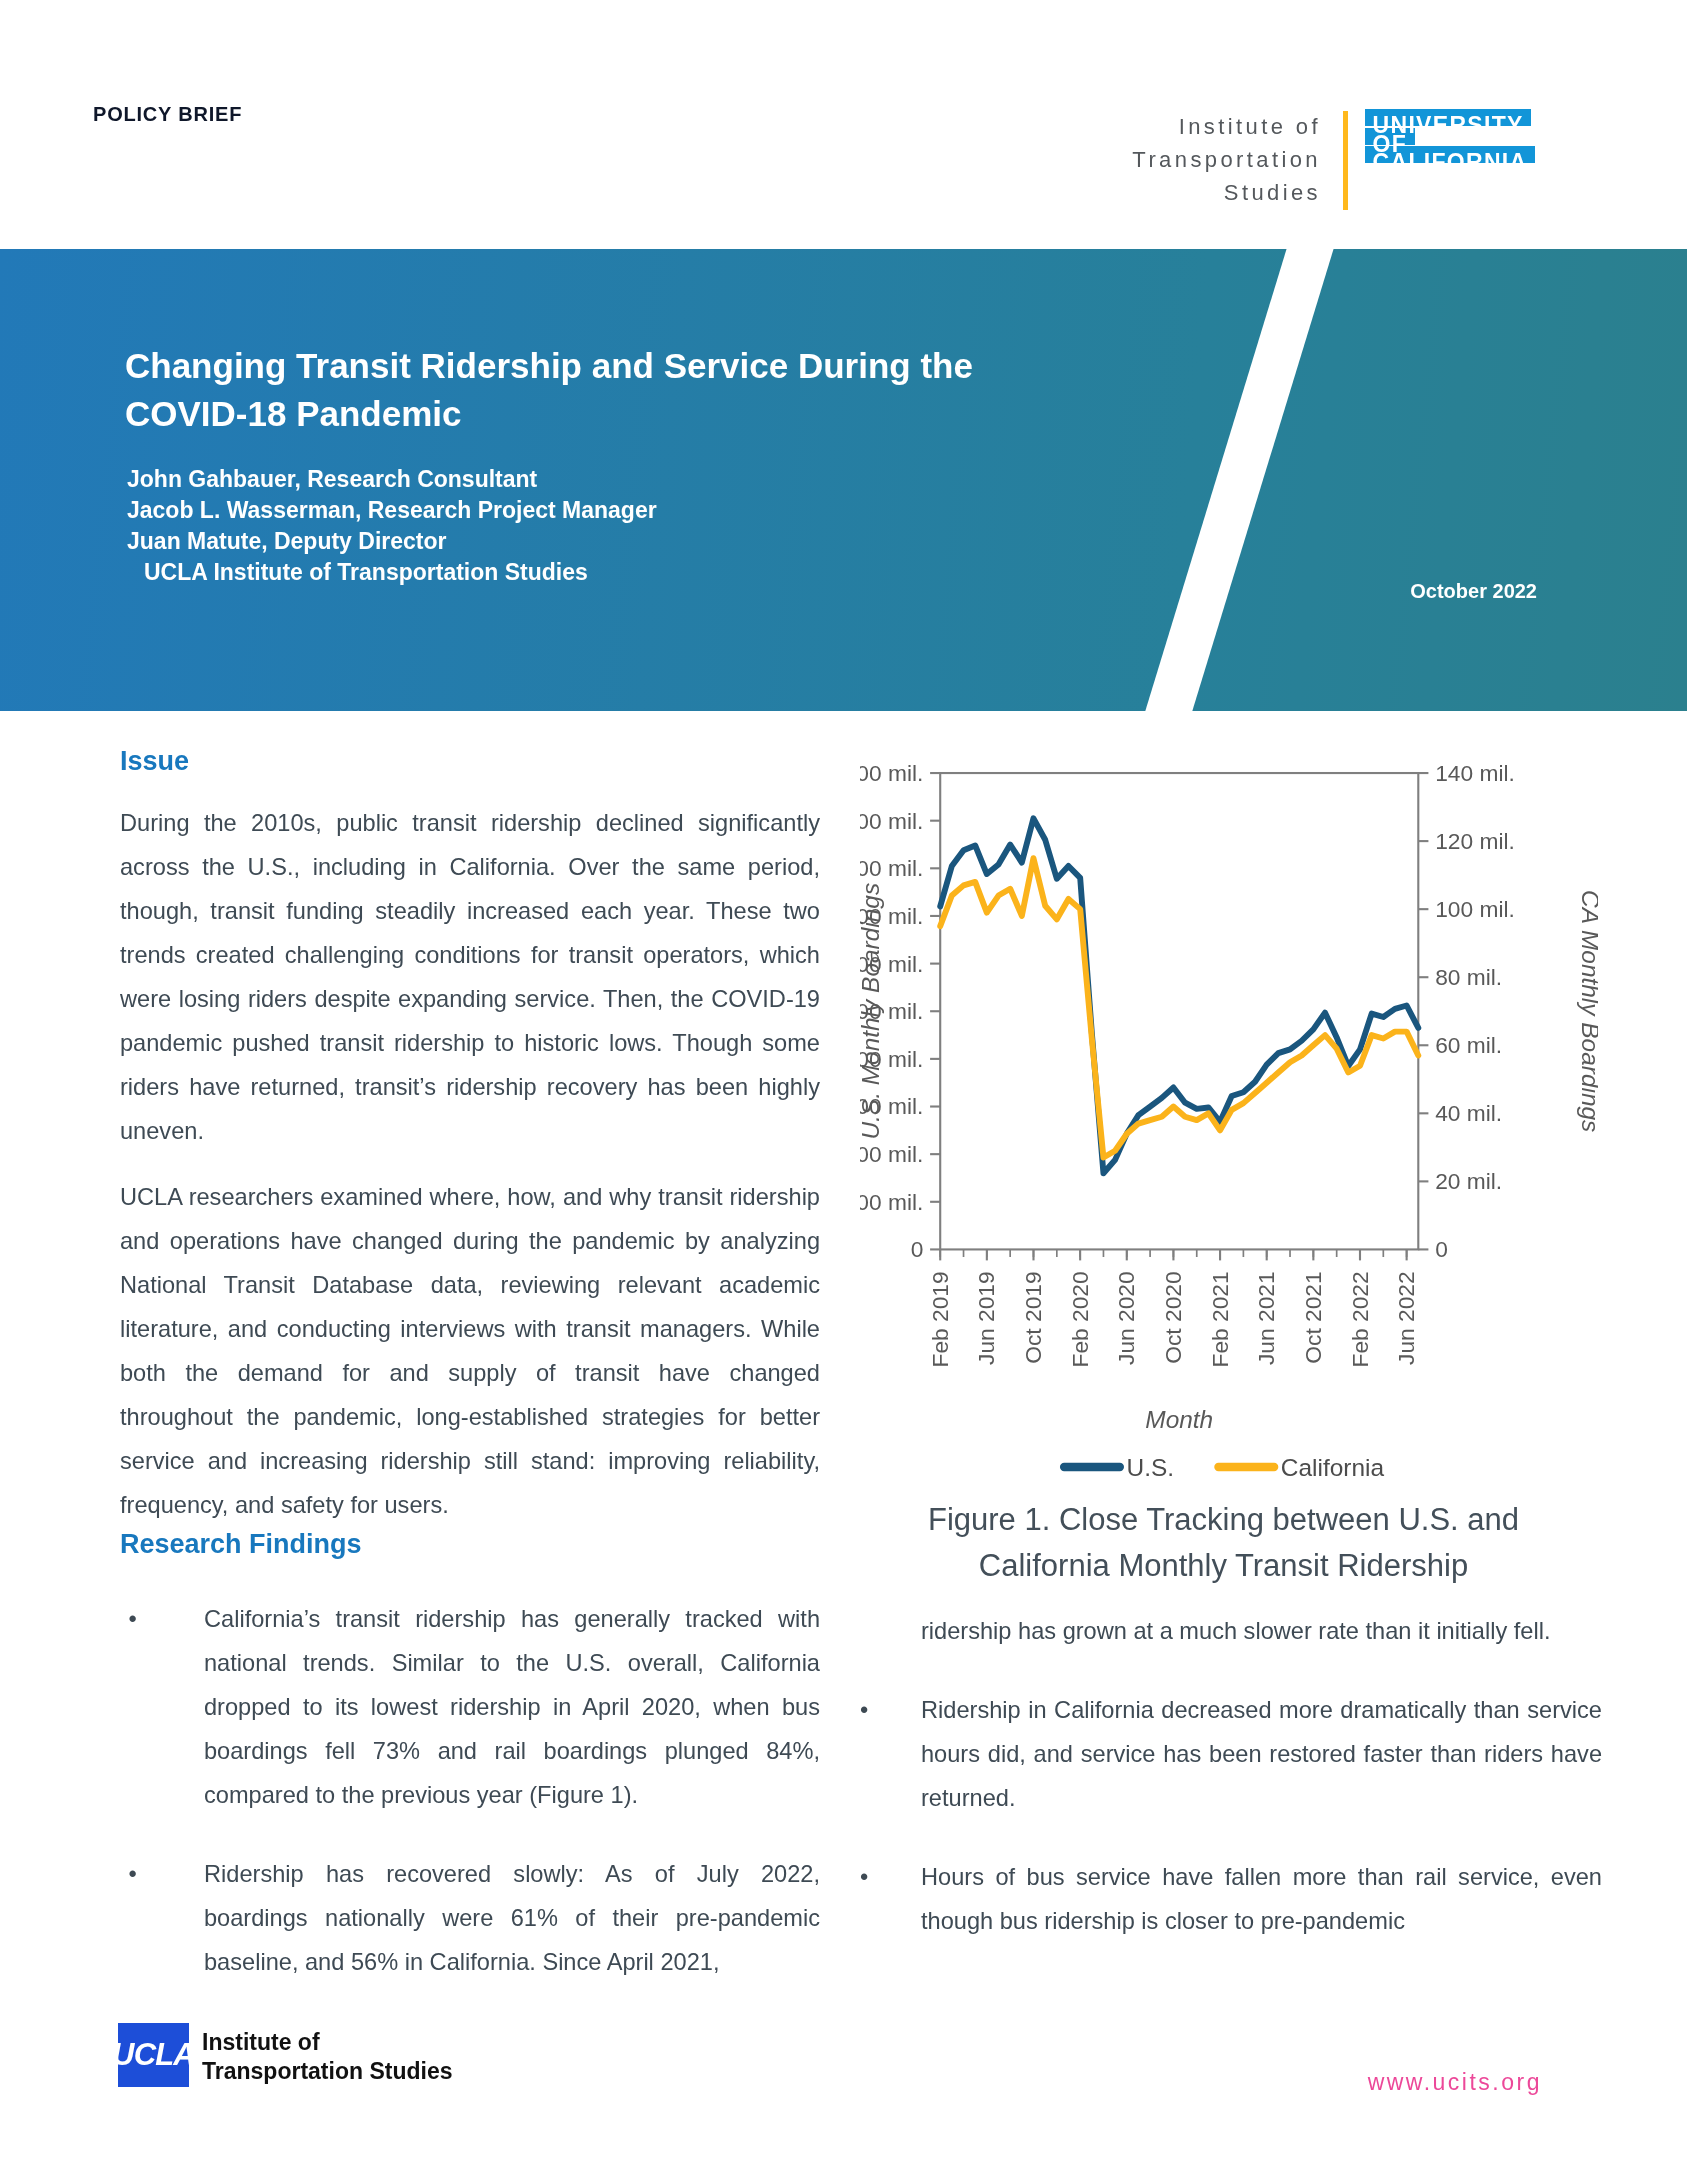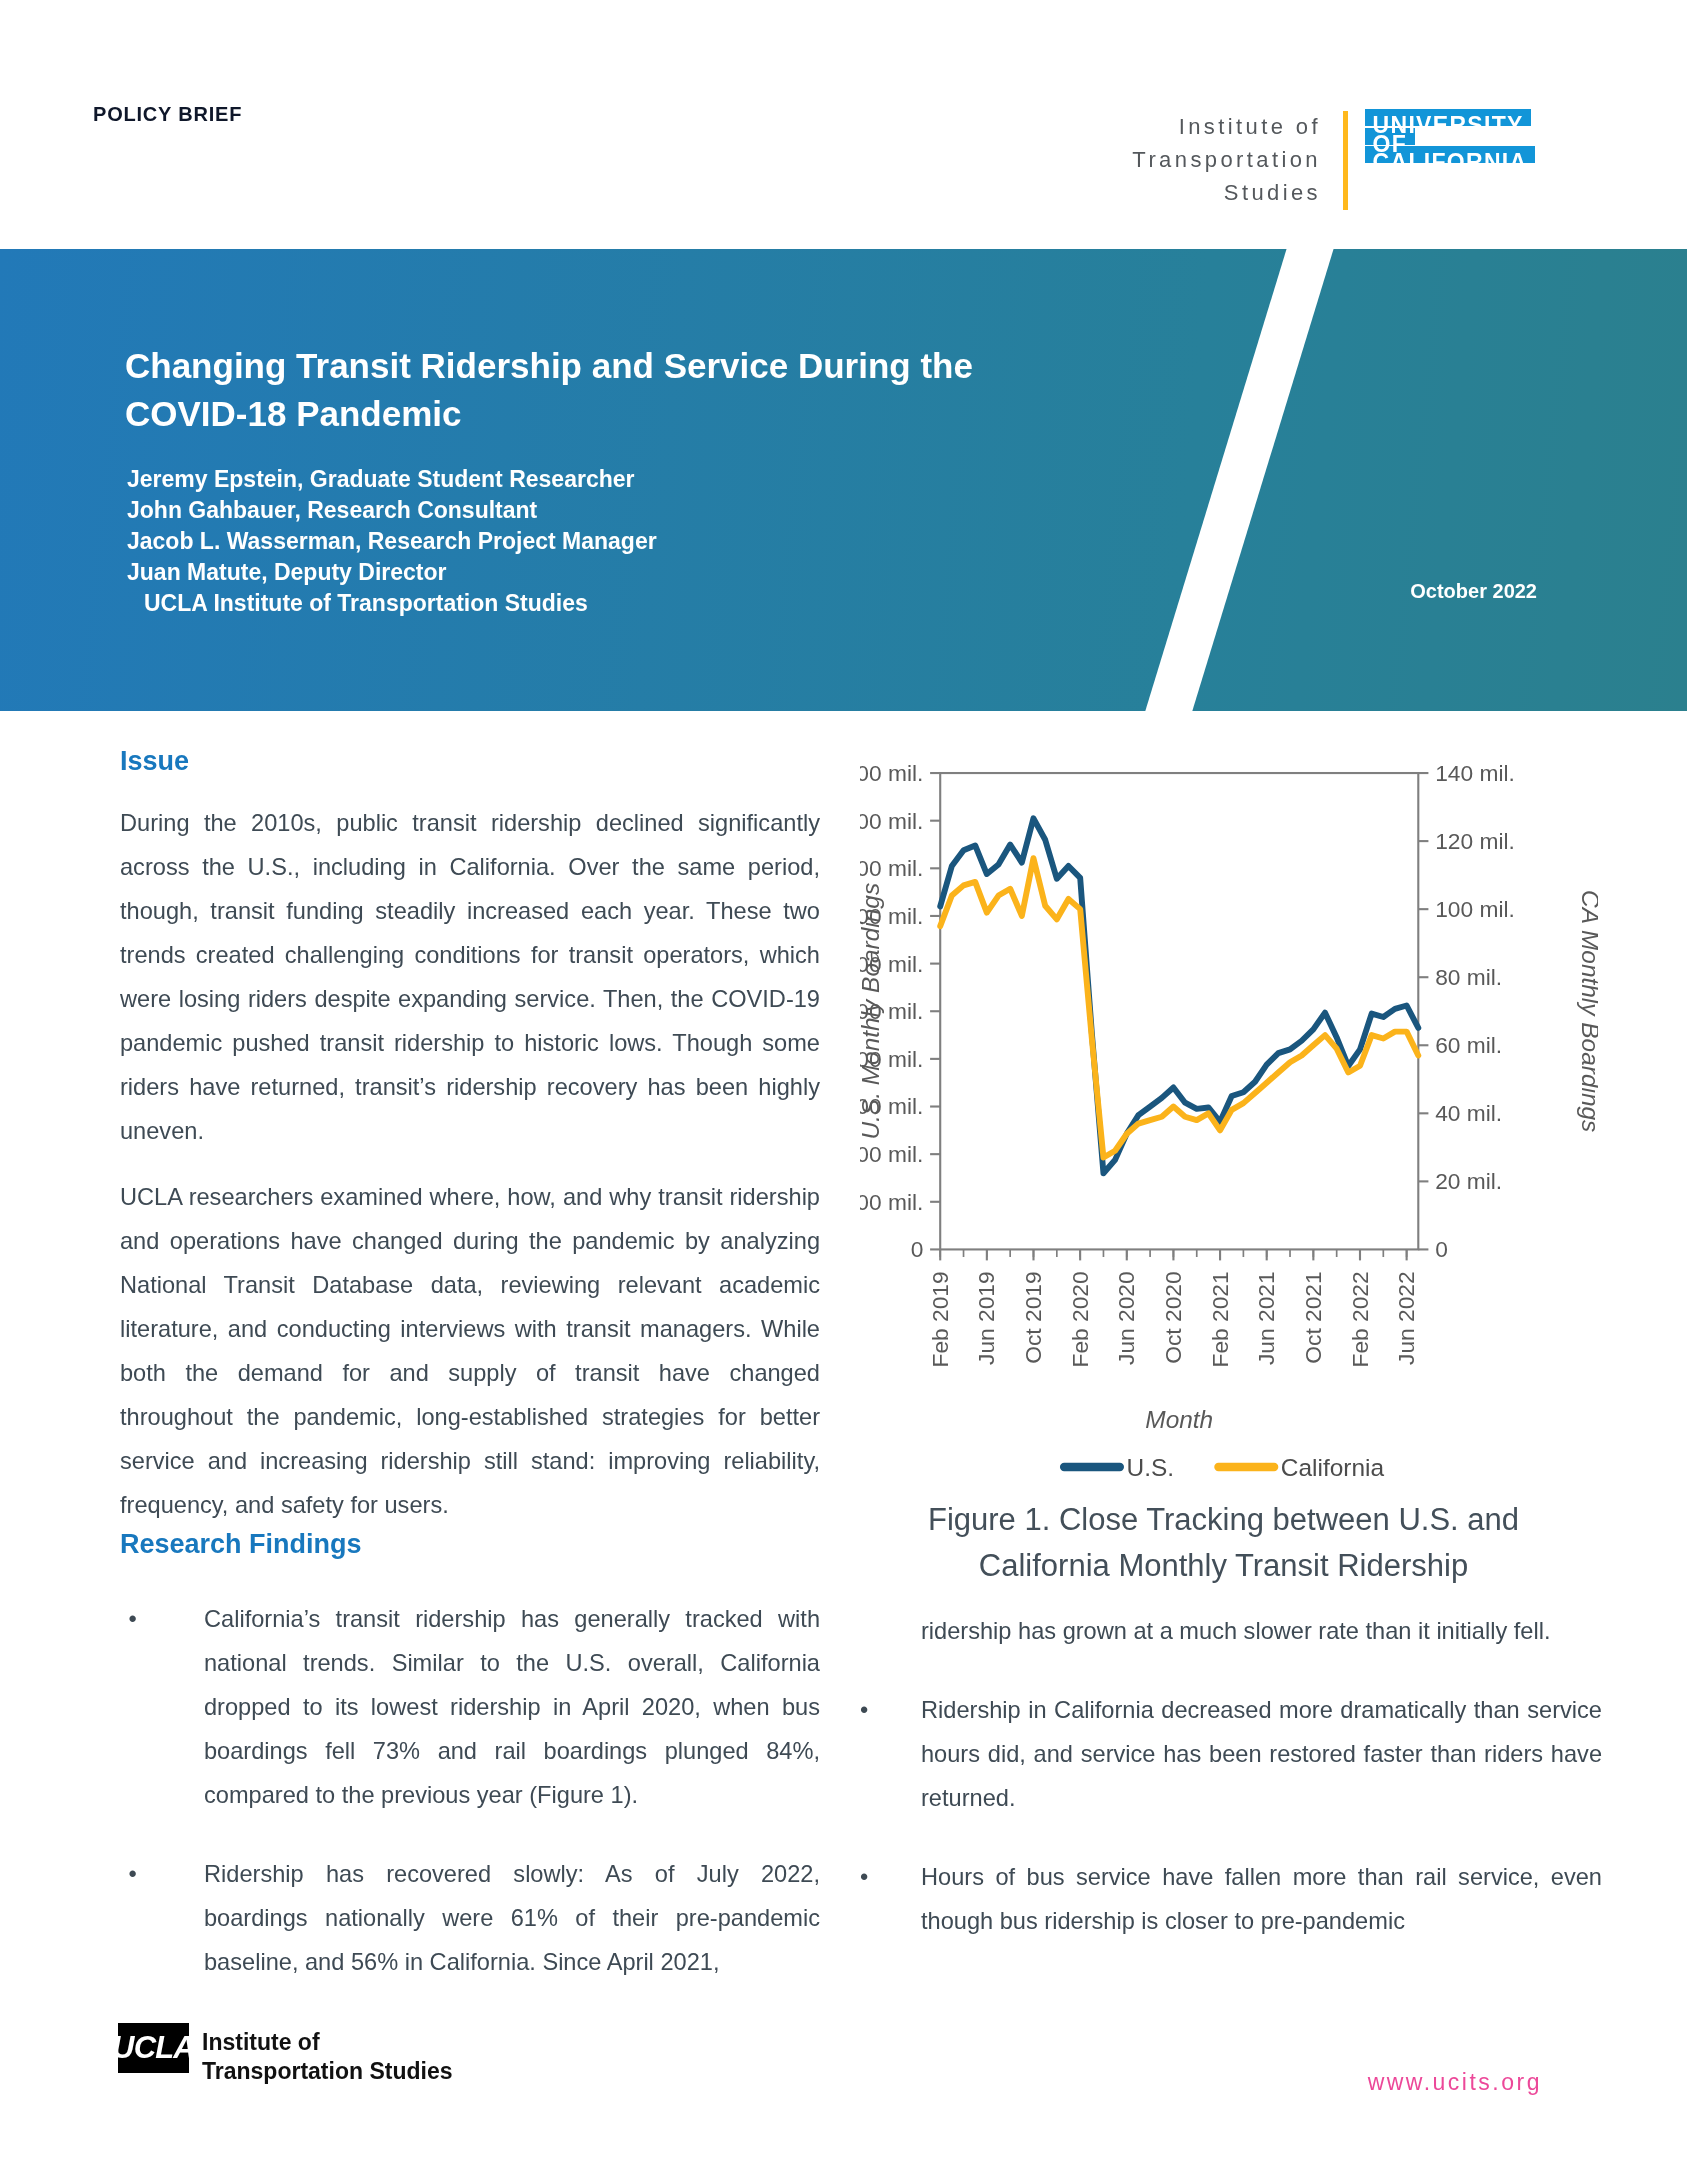--- a/index.html
+++ b/index.html
@@ -44,21 +44,21 @@
   
   .figure{margin:0;}
   .chart-svg{display:block;}
   .chart-tick{font-family:"Liberation Sans",sans-serif;font-size:27px;fill:#595959;}
   .chart-axis-title{font-family:"Liberation Sans",sans-serif;font-size:29px;font-style:italic;fill:#595959;}
   .chart-legend-label{font-family:"Liberation Sans",sans-serif;font-size:29px;fill:#4c4c4c;}
   .fig-caption{font-size:31px;line-height:46px;color:#434f59;width:717px;margin:13.5px 0 0 5px;
                text-align:center;font-weight:400;}
 
   
-  .ucla-box{position:absolute;left:118px;top:2023px;width:71px;height:50px;background:#000000;
+  .ucla-box{position:absolute;left:118px;top:2023px;width:71px;height:64px;background:#1d4ed8;
             display:flex;align-items:center;justify-content:center;}
   .ucla-box span{color:#fff;font-weight:bold;font-style:italic;font-size:31px;letter-spacing:-0.8px;
                  font-family:"Liberation Sans",sans-serif;}
   .footer-org{position:absolute;left:202px;top:2028px;font-size:23px;font-weight:bold;color:#111;
               line-height:29px;}
   .site-url{position:absolute;right:145px;top:2069px;font-size:23px;color:#ec4899;letter-spacing:2.5px;}
 </style>
 </head>
 <body>
 
@@ -78,21 +78,20 @@
     <div class="uc-box">CALIFORNIA</div>
   </div>
 
   <section class="banner">
     <div class="stripe"></div>
     <div class="banner-title">
       <div>Changing Transit Ridership and Service During the</div>
       <div>COVID-18 Pandemic</div>
     </div>
     <div class="authors">
-      <div>Jeremy Epstein, Graduate Student Researcher</div>
       <div>John Gahbauer, Research Consultant</div>
       <div>Jacob L. Wasserman, Research Project Manager</div>
       <div>Juan Matute, Deputy Director</div>
       <div class="affiliation">UCLA Institute of Transportation Studies</div>
     </div>
     <div class="banner-date">October 2022</div>
   </section>
 
   <div class="col-left">
     <h2 class="sect">Issue</h2>

